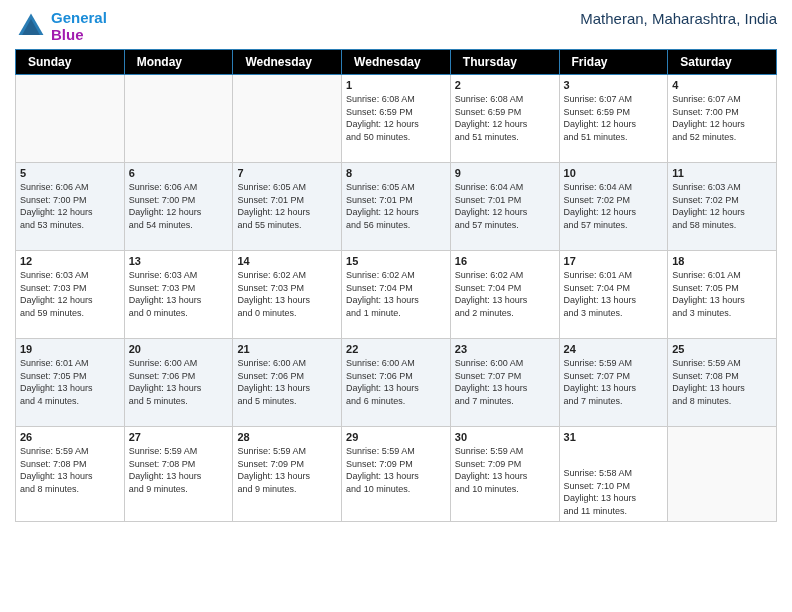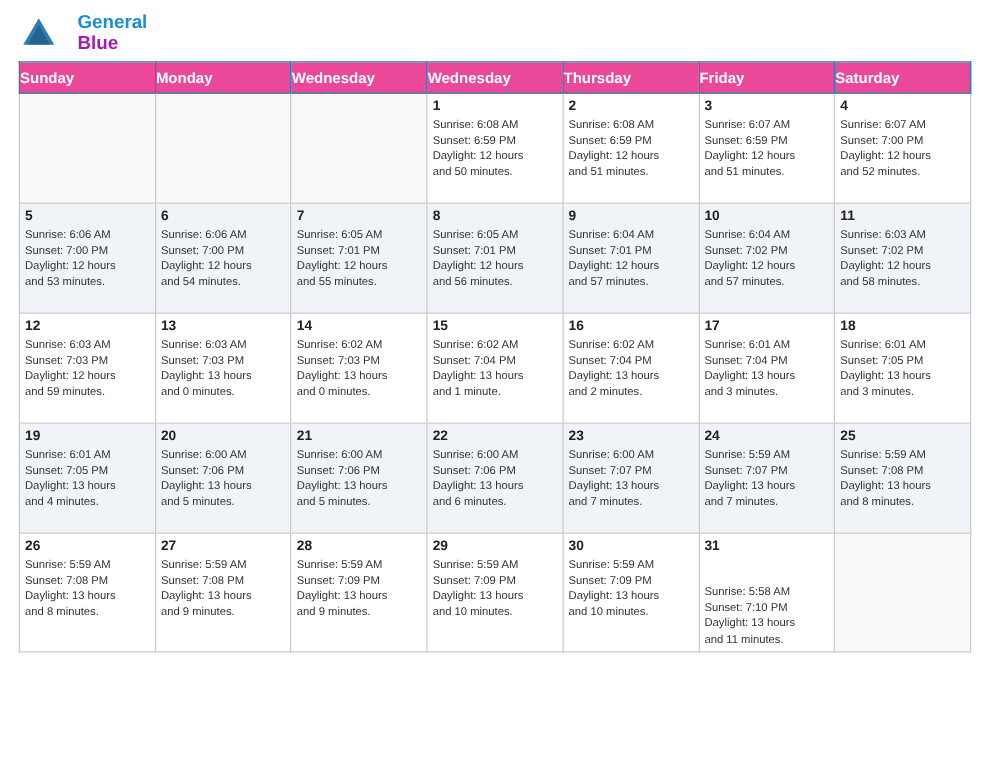--- a/index.html
+++ b/index.html
@@ -17,22 +17,21 @@
       padding: 10px 15px 10px 15px;
     }
     .header {
       display: flex;
       justify-content: space-between;
       align-items: flex-start;
       margin-bottom: 6px;
     }
     .logo {
       display: flex;
-      align-items: center;
-      gap: 15px;
+      gap: 4px;
     }
     .logo-text {
       font-size: 15px;
       font-weight: bold;
       color: #1a3a5c;
       line-height: 1.1;
     }
     .logo-text span {
       color: #1a8cd8;
     }
@@ -53,25 +52,25 @@
       font-size: 15px;
       color: #1a3a5c;
       font-weight: normal;
     }
     .calendar-table {
       width: 100%;
       border-collapse: collapse;
       table-layout: fixed;
     }
     .calendar-table th {
-      background: #ec4899;
+      background: #000000;
       color: #fff;
       font-size: 12px;
       font-weight: bold;
-      padding: 5px 0;
+      padding: 5px 12px;
       text-align: left;
       border: 1px solid #2a7db5;
     }
     .calendar-table td {
       border: 1px solid #ccc;
       vertical-align: top;
       padding: 4px 4px 4px 4px;
       font-size: 9.5px;
       color: #222;
       background: #fff;
@@ -104,20 +103,21 @@
       <svg class="logo-icon" viewBox="0 0 36 36">
         <polygon points="18,4 32,28 4,28" fill="#2a7db5"></polygon>
         <polygon points="18,10 28,28 8,28" fill="#1a3a5c" opacity="0.4"></polygon>
       </svg>
       <div class="logo-text">
         <div><span>General</span></div>
         <div style="color:#a21caf">Blue</div>
       </div>
     </div>
     <div class="title-block">
+      <div class="location-title">Matheran, Maharashtra, India</div>
     </div>
   </div>
 
   <table class="calendar-table">
     <thead>
       <tr>
       <th>Sunday</th>
           <th>Monday</th>
           <th>Wednesday</th>
           <th>Wednesday</th>

